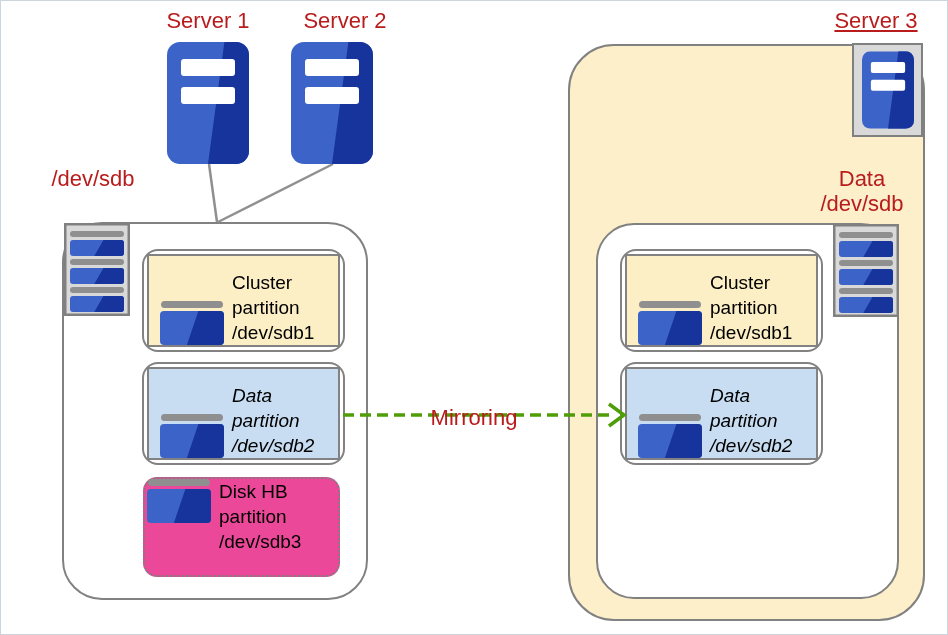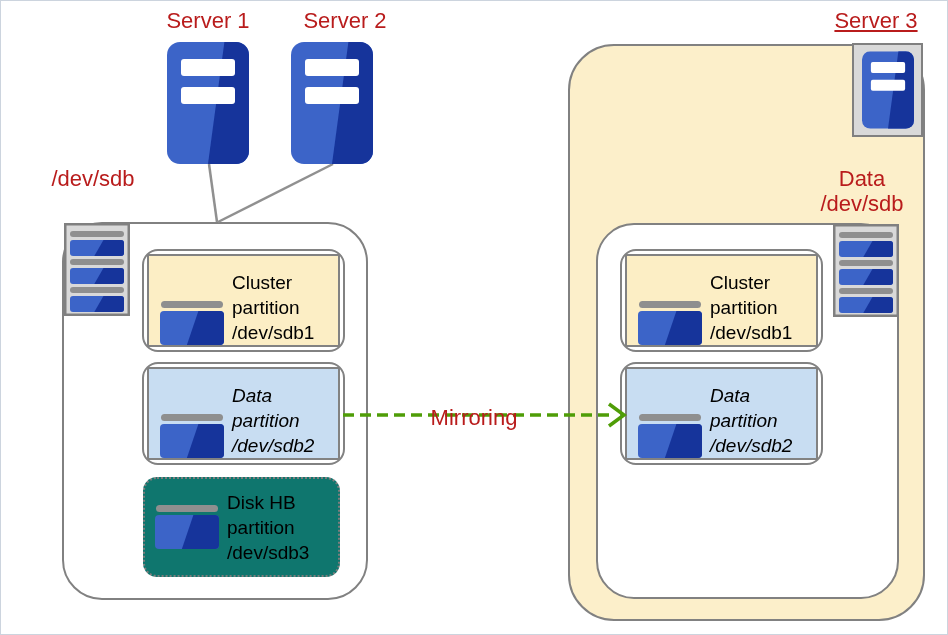--- a/index.html
+++ b/index.html
@@ -23,21 +23,21 @@
   .pbox {
     position:absolute; border:2px solid #828282; border-radius:16px;
     background:#ffffff; padding:3px;
   }
   .pbox-inner {
     width:100%; height:100%; border:2px solid #828282; border-radius:0;
     display:flex; align-items:flex-end; padding-left:11px;
   }
   .pbox-dotted {
     position:absolute; border:2px dotted #7d7d7d; border-radius:14px;
-    background:#0f766e; display:flex; align-items:center; padding-left:10px;
+    background:#ec4899; display:flex; align-items:flex-start; padding-left:2px;
   }
   .part-text {
     margin-left:8px; font-size:19px; line-height:25px; color:#000;
   }
   .part-text span { display:block; white-space:nowrap; }
   .fill-tan  { background:#fceec5; }
   .fill-blue { background:#c8ddf2;font-style:italic; }
   .gray-box {
     position:absolute; background:#d9d9d9; border:2.5px solid #808080;
     display:flex; align-items:center; justify-content:center;

